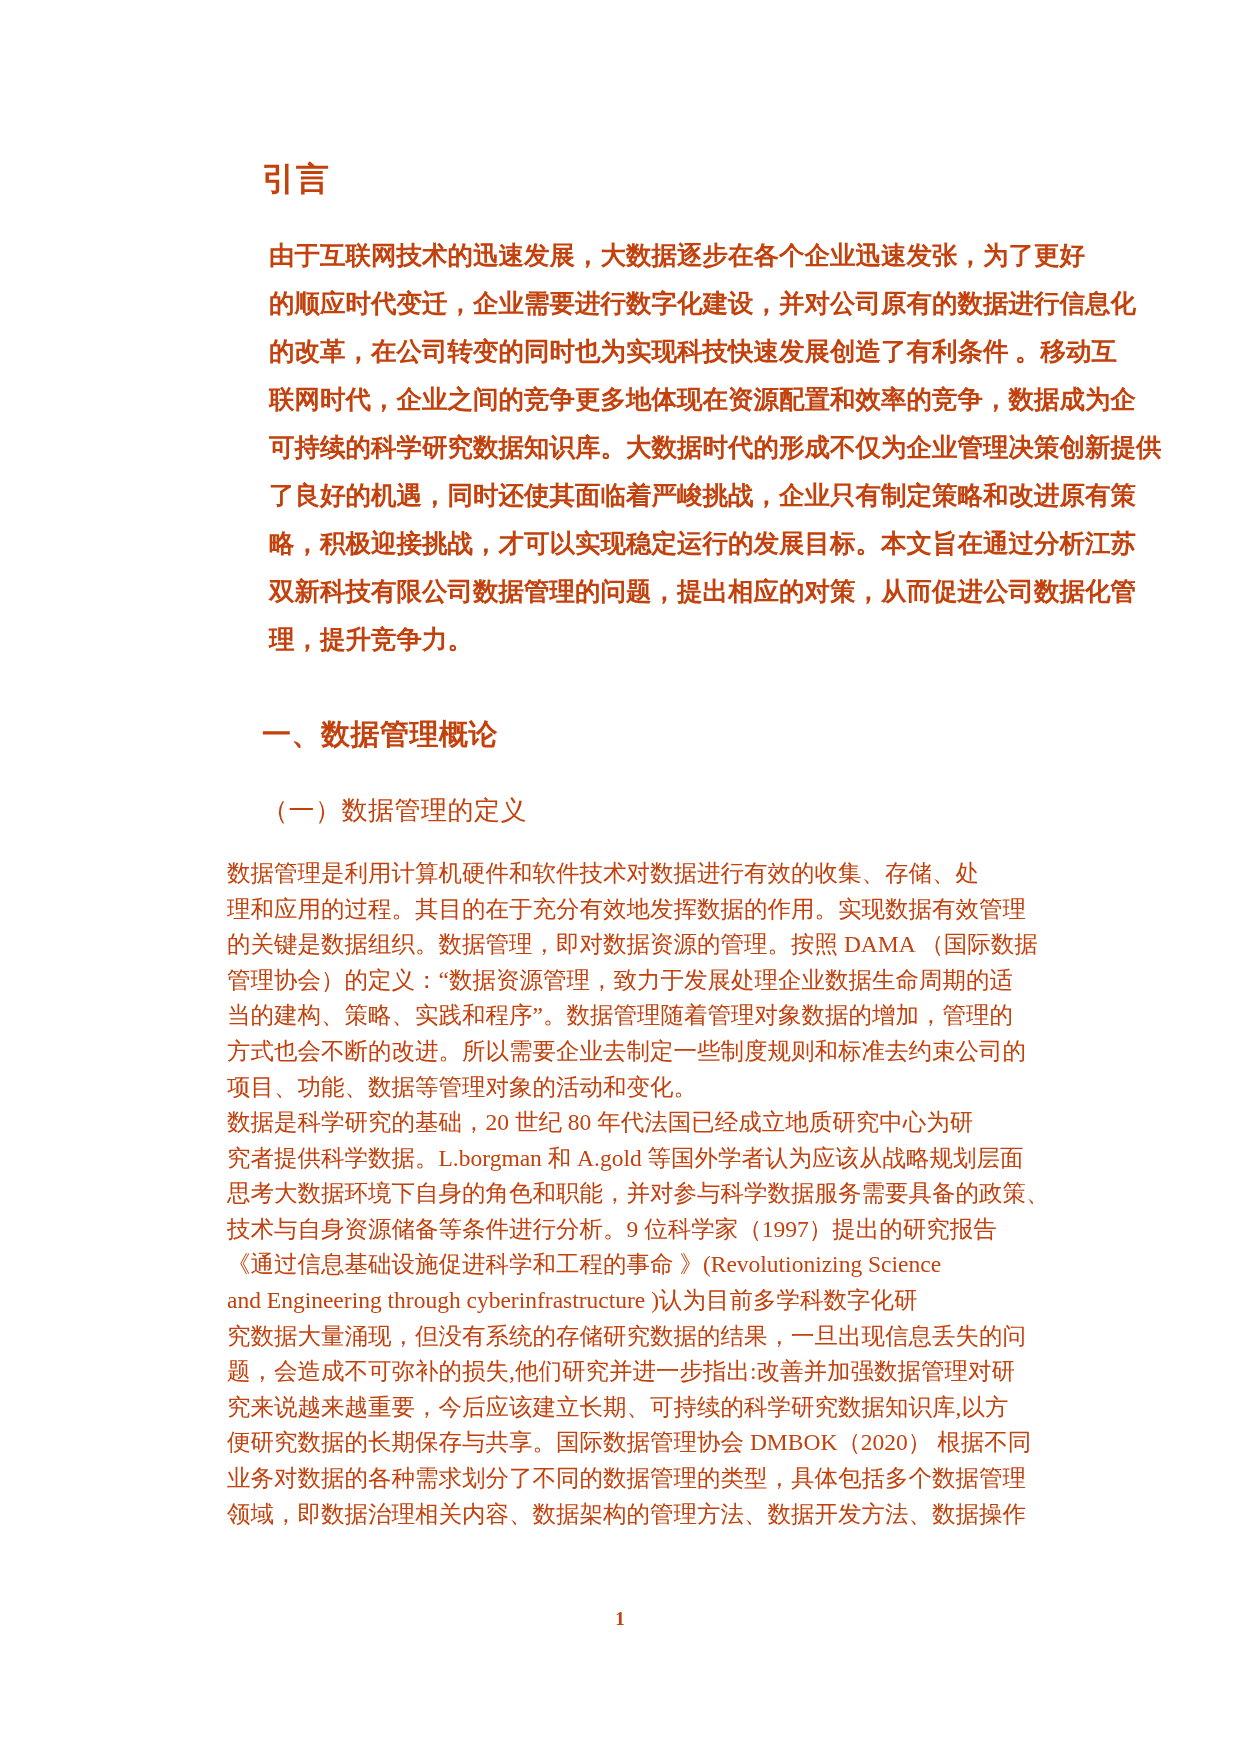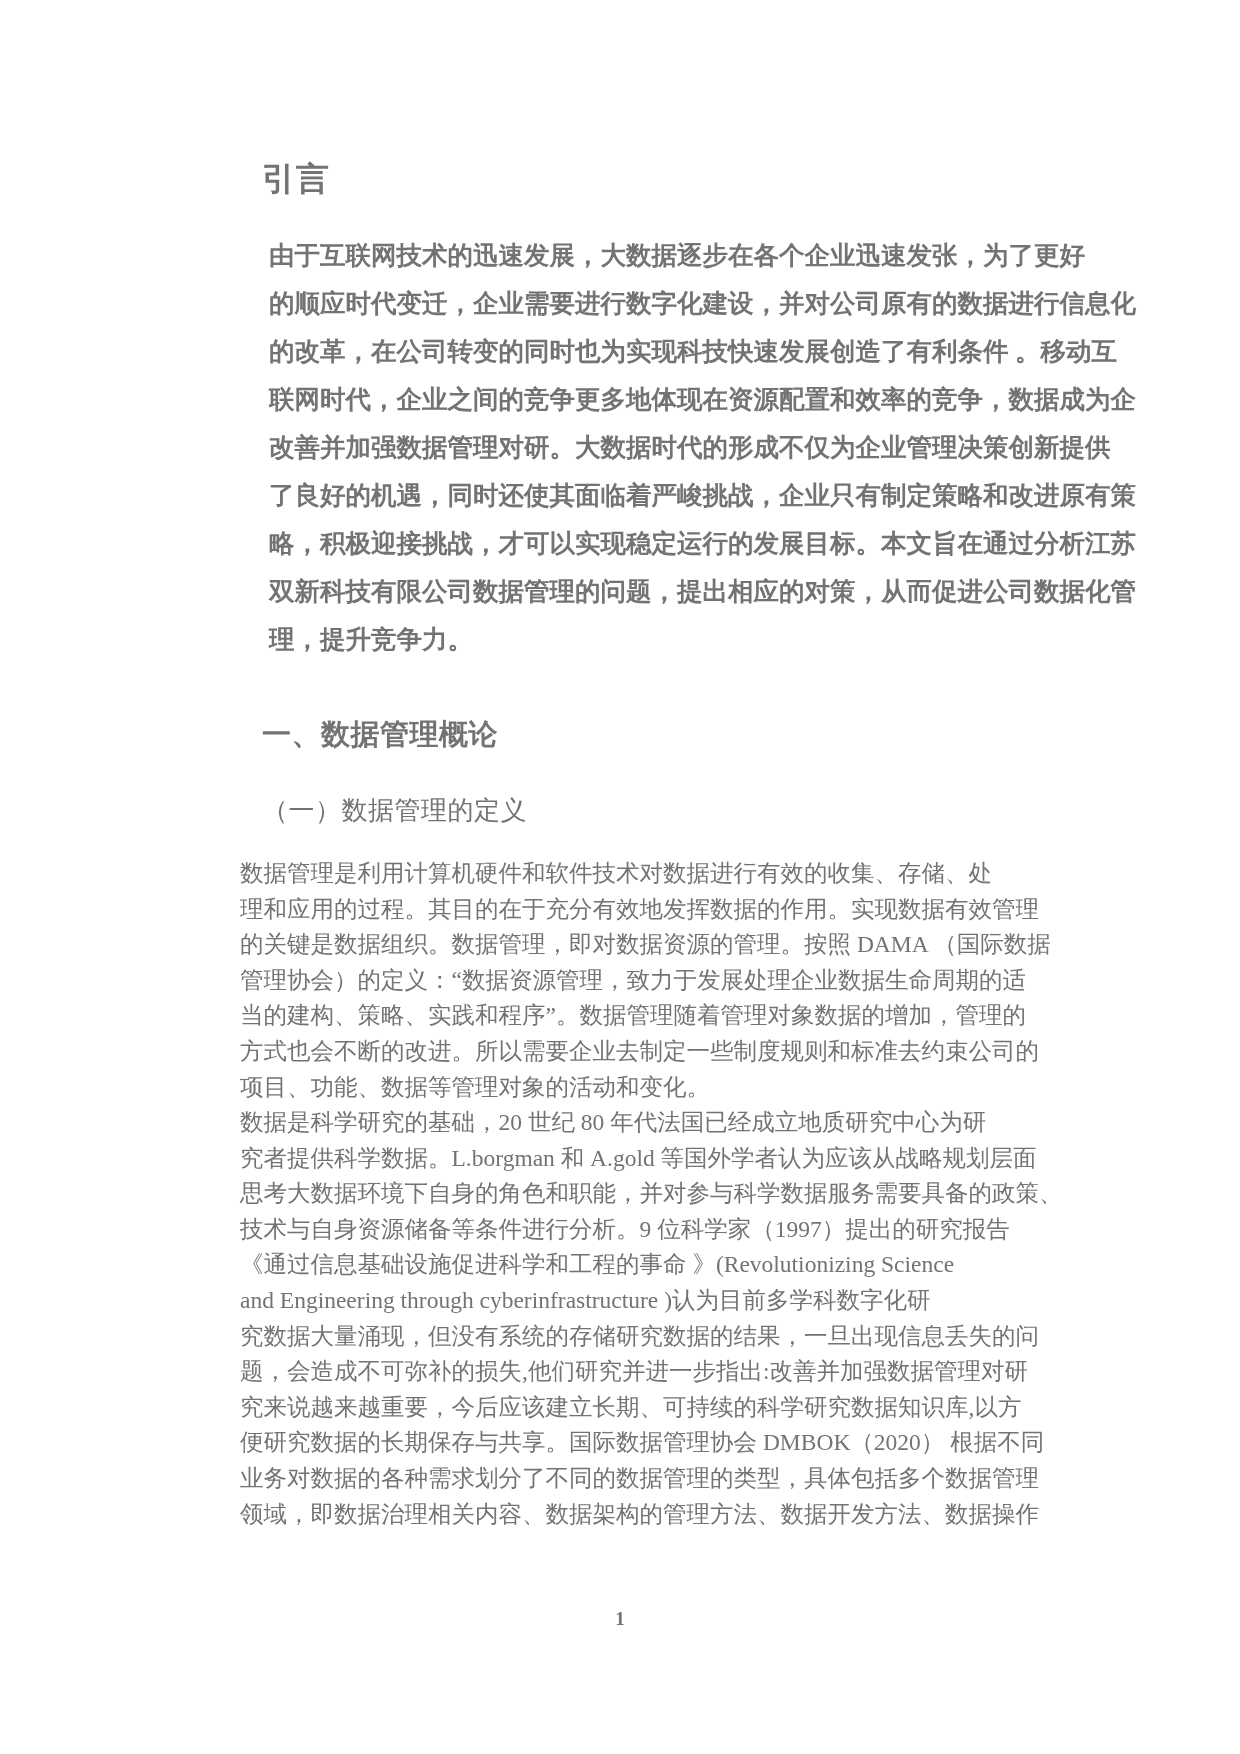--- a/index.html
+++ b/index.html
@@ -9,21 +9,21 @@
     background: #ffffff;
   }
   .page {
     position: relative;
     width: 1240px;
     height: 1754px;
     background: #ffffff;
     margin: 0 auto;
     overflow: hidden;
     font-family: "Liberation Serif", "DejaVu Serif", serif;
-    color: #737373;
+    color: #c2410c;
     box-sizing: border-box;
   }
   .content {
     position: absolute;
     left: 168px;
     top: 0;
     width: 904px;
     height: 1754px;
   }
 
@@ -81,21 +81,21 @@
   }
   .para-intro .ln.just {
     display: flex;
     justify-content: space-between;
   }
   .para-intro .ln.just > span { display: inline-block; }
 
   
   .body-block {
     position: absolute;
-    left: 72px;
+    left: 59px;
     width: 802px;
     font-family: Liberation Serif, serif;
   }
   .body-block .ln {
     display: block;
     font-size: 23.5px;
     line-height: 35.6px;
     height: 35.6px;
     white-space: nowrap;
     font-weight: 400;
@@ -133,21 +133,21 @@
       <span class="ln just">
         <span>的顺应时代变迁，企业需要进行数字化建设，并对公司原有的数据进行信息化</span>
       </span>
       <span class="ln just">
         <span>的改革，在公司转变的同时也为实现科技快速发展创造了有利条件 。移动互</span>
       </span>
       <span class="ln just">
         <span>联网时代，企业之间的竞争更多地体现在资源配置和效率的竞争，数据成为企</span>
       </span>
       <span class="ln just">
-        <span>改善并加强数据管理对研。大数据时代的形成不仅为企业管理决策创新提供</span>
+        <span>可持续的科学研究数据知识库。大数据时代的形成不仅为企业管理决策创新提供</span>
       </span>
       <span class="ln just">
         <span>了良好的机遇，同时还使其面临着严峻挑战，企业只有制定策略和改进原有策</span>
       </span>
       <span class="ln just">
         <span>略，积极迎接挑战，才可以实现稳定运行的发展目标。本文旨在通过分析江苏</span>
       </span>
       <span class="ln just">
         <span>双新科技有限公司数据管理的问题，提出相应的对策，从而促进公司数据化管</span>
       </span>

